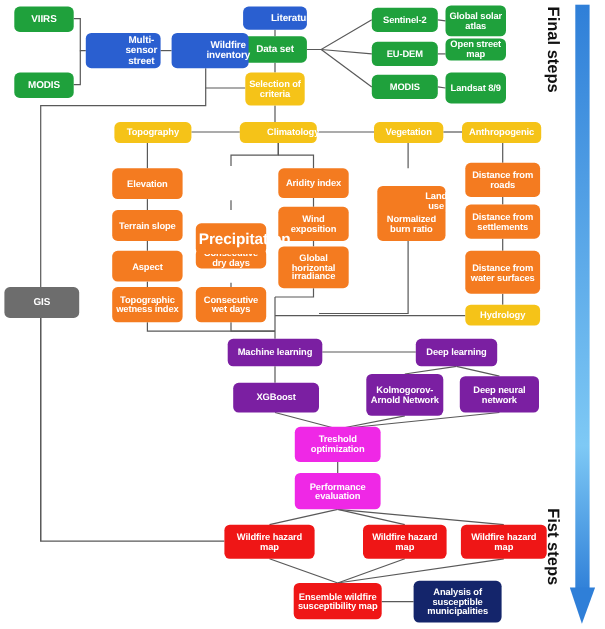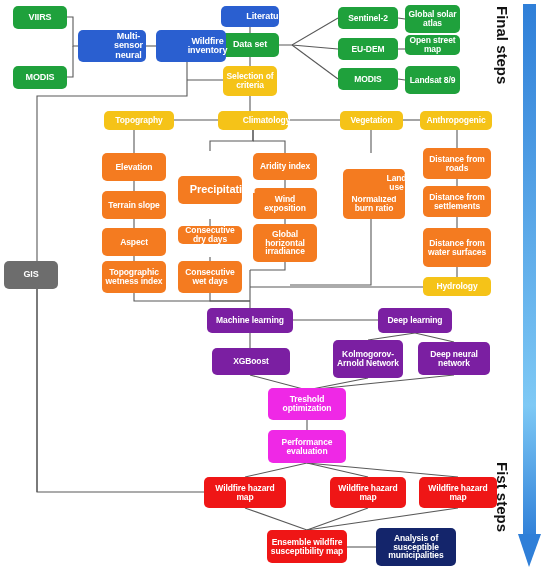--- a/index.html
+++ b/index.html
@@ -126,52 +126,52 @@
     <div class="node red" style="left: 419px; top: 477px; width: 78px; height: 31px; font-size: 8.5px;">Wildfire hazard map</div>
     <div class="node red" style="left: 330px; top: 477px; width: 76px; height: 31px; font-size: 8.5px;">Wildfire hazard map</div>
     <div class="node red" style="left: 204px; top: 477px; width: 82px; height: 31px; font-size: 8.5px;">Wildfire hazard map</div>
     <div class="node magenta" style="left: 268px; top: 430px; width: 78px; height: 33px; font-size: 8.5px;">Performance evaluation</div>
     <div class="node magenta" style="left: 268px; top: 388px; width: 78px; height: 32px; font-size: 8.5px;">Treshold optimization</div>
     <div class="node purple" style="left: 418px; top: 342px; width: 72px; height: 33px; font-size: 8.5px;">Deep neural network</div>
     <div class="node purple" style="left: 333px; top: 340px; width: 70px; height: 38px; font-size: 8.5px;">Kolmogorov-Arnold Network</div>
     <div class="node purple" style="left: 212px; top: 348px; width: 78px; height: 27px; font-size: 8.5px;">XGBoost</div>
     <div class="node purple" style="left: 378px; top: 308px; width: 74px; height: 25px; font-size: 8.5px;">Deep learning</div>
     <div class="node purple" style="left: 207px; top: 308px; width: 86px; height: 25px; font-size: 8.5px;">Machine learning</div>
-    <div class="node grey" style="left: 4px; top: 261px; width: 54px; height: 28px; font-size: 9px;">GIS</div>
+    <div class="node grey" style="left: 4px; top: 261px; width: 68px; height: 28px; font-size: 9px;">GIS</div>
     <div class="node yellow" style="left: 423px; top: 277px; width: 68px; height: 19px; font-size: 8.5px;">Hydrology</div>
     <div class="node orange" style="left: 423px; top: 228px; width: 68px; height: 39px; font-size: 8.5px;">Distance from water surfaces</div>
     <div class="node orange" style="left: 423px; top: 186px; width: 68px; height: 31px; font-size: 8.5px;">Distance from settlements</div>
     <div class="node orange" style="left: 423px; top: 148px; width: 68px; height: 31px; font-size: 8.5px;">Distance from roads</div>
     <div class="node orange" style="left: 343px; top: 188px; width: 62px; height: 31px; font-size: 8.5px;">Normalized burn ratio</div>
     <div class="node orange" style="left: 343px; top: 169px; width: 62px; height: 27px; font-size: 8.5px; padding-left: 48px;">Land use</div>
     <div class="node orange" style="left: 253px; top: 224px; width: 64px; height: 38px; font-size: 8.5px;">Global horizontal irradiance</div>
     <div class="node orange" style="left: 253px; top: 188px; width: 64px; height: 31px; font-size: 8.5px;">Wind exposition</div>
     <div class="node orange" style="left: 253px; top: 153px; width: 64px; height: 27px; font-size: 8.5px;">Aridity index</div>
     <div class="node orange" style="left: 178px; top: 261px; width: 64px; height: 32px; font-size: 8.5px;">Consecutive wet days</div>
     <div class="node orange" style="left: 178px; top: 226px; width: 64px; height: 18px; font-size: 8.5px;">Consecutive dry days</div>
-    <div class="node orange" style="left: 178px; top: 176px; width: 64px; height: 28px; font-size: 11px; padding-left: 28px;">Precipitation</div>
+    <div class="node orange" style="left: 178px; top: 203px; width: 64px; height: 28px; font-size: 14px; padding-left: 28px;">Precipitation</div>
     <div class="node orange" style="left: 102px; top: 261px; width: 64px; height: 32px; font-size: 8.5px;">Topographic wetness index</div>
     <div class="node orange" style="left: 102px; top: 228px; width: 64px; height: 28px; font-size: 8.5px;">Aspect</div>
     <div class="node orange" style="left: 102px; top: 191px; width: 64px; height: 28px; font-size: 8.5px;">Terrain slope</div>
     <div class="node orange" style="left: 102px; top: 153px; width: 64px; height: 28px; font-size: 8.5px;">Elevation</div>
     <div class="node yellow" style="left: 420px; top: 111px; width: 72px; height: 19px; font-size: 8.5px;">Anthropogenic</div>
     <div class="node yellow" style="left: 340px; top: 111px; width: 63px; height: 19px; font-size: 8.5px;">Vegetation</div>
     <div class="node yellow" style="left: 218px; top: 111px; width: 70px; height: 19px; font-size: 8.5px; padding-left: 30px;">Climatology</div>
     <div class="node yellow" style="left: 104px; top: 111px; width: 70px; height: 19px; font-size: 8.5px; text-align: right;">Topography</div>
     <div class="node green" style="left: 405px; top: 66px; width: 55px; height: 28px; font-size: 8.5px;">Landsat 8/9</div>
     <div class="node green" style="left: 405px; top: 35px; width: 55px; height: 20px; font-size: 8.5px;">Open street map</div>
     <div class="node green" style="left: 405px; top: 5px; width: 55px; height: 28px; font-size: 8.5px;">Global solar atlas</div>
     <div class="node green" style="left: 338px; top: 68px; width: 60px; height: 22px; font-size: 8.5px;">MODIS</div>
     <div class="node green" style="left: 338px; top: 38px; width: 60px; height: 22px; font-size: 8.5px;">EU-DEM</div>
     <div class="node green" style="left: 338px; top: 7px; width: 60px; height: 22px; font-size: 8.5px;">Sentinel-2</div>
     <div class="node yellow" style="left: 223px; top: 66px; width: 54px; height: 30px; font-size: 8.5px;">Selection of criteria</div>
     <div class="node green" style="left: 221px; top: 33px; width: 58px; height: 24px; font-size: 9px;">Data set</div>
     <div class="node blue" style="left: 221px; top: 6px; width: 58px; height: 21px; font-size: 9px;">Literature</div>
     <div class="node blue" style="left: 156px; top: 30px; width: 70px; height: 32px; font-size: 9px;">Wildfire inventory</div>
-    <div class="node blue" style="left: 78px; top: 30px; width: 68px; height: 32px; font-size: 9px;">Multi-sensor neural</div>
+    <div class="node blue" style="left: 78px; top: 30px; width: 68px; height: 32px; font-size: 9px;">Multi-sensor street</div>
     <div class="node green" style="left: 13px; top: 66px; width: 54px; height: 23px; font-size: 9px;">MODIS</div>
     <div class="node green" style="left: 13px; top: 6px; width: 54px; height: 23px; font-size: 9px;">VIIRS</div>
 
   <div class="arrow-wrap">
     <svg width="26" height="564" viewBox="0 0 26 564">
       <defs>
         <linearGradient id="ag" x1="0" y1="0" x2="0" y2="1">
           <stop offset="0" stop-color="#2f7fd8"></stop>
           <stop offset="0.75" stop-color="#7ec9f5"></stop>
           <stop offset="1" stop-color="#2f7fd8"></stop>

